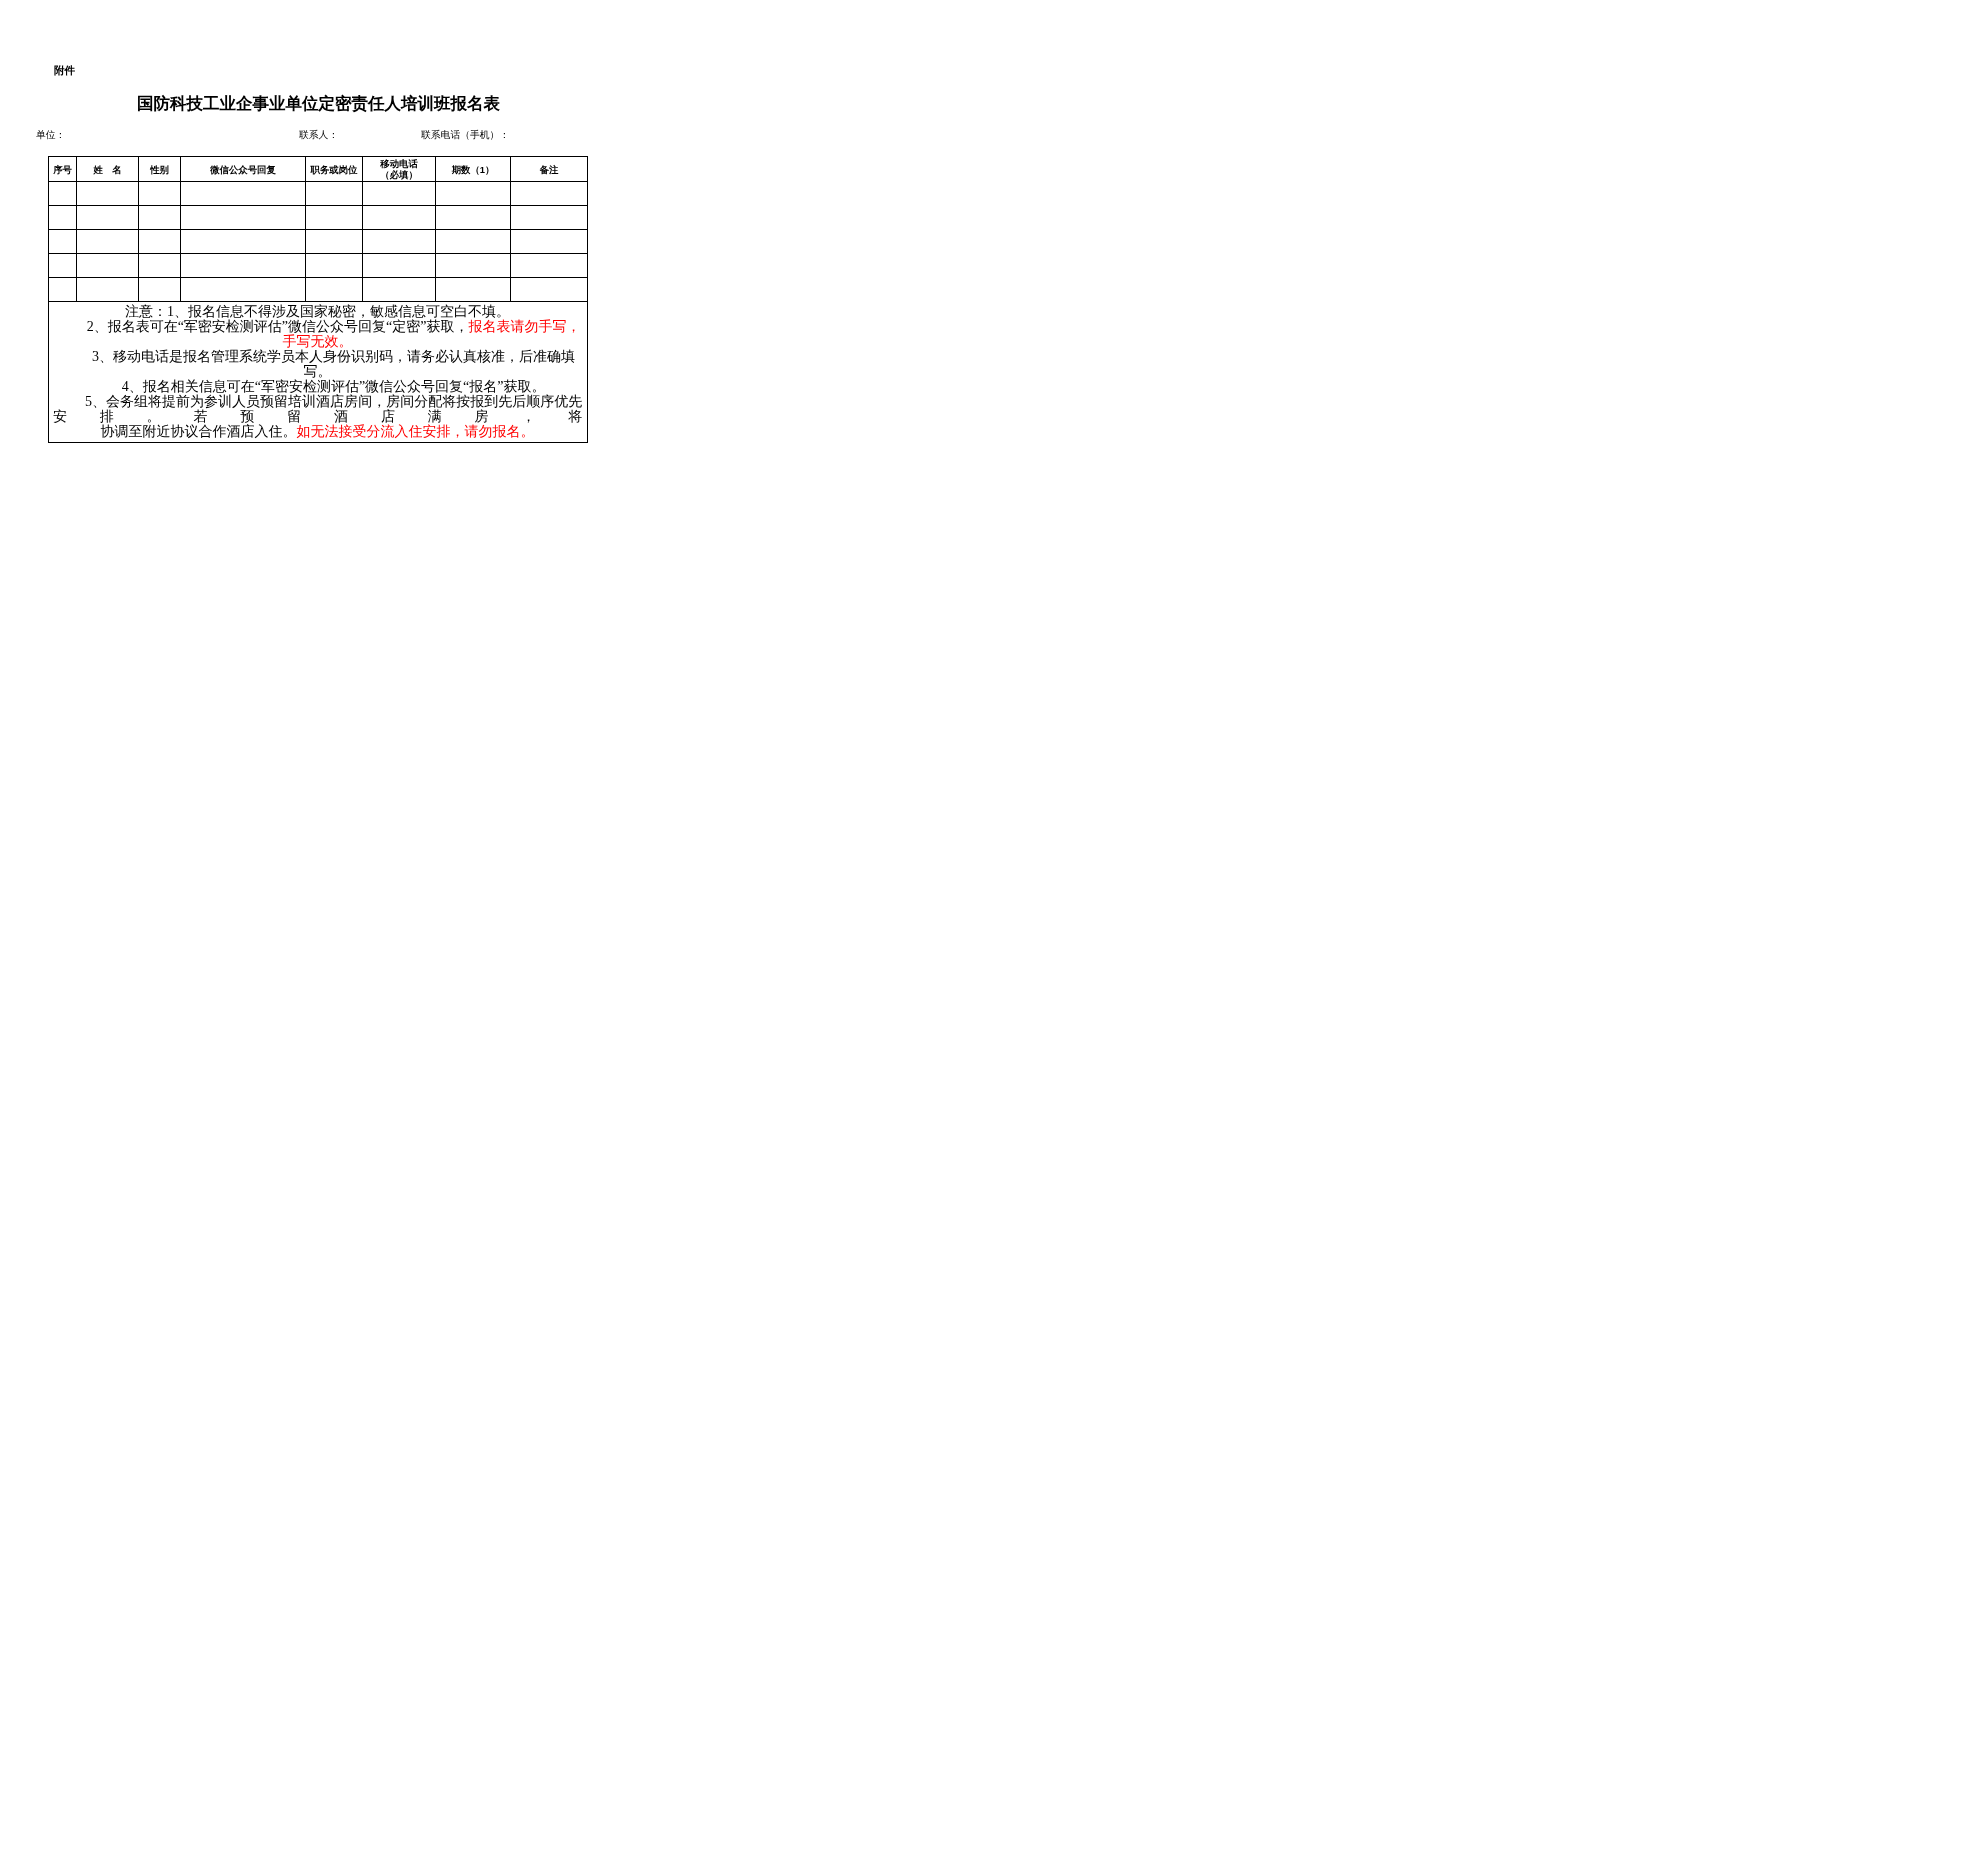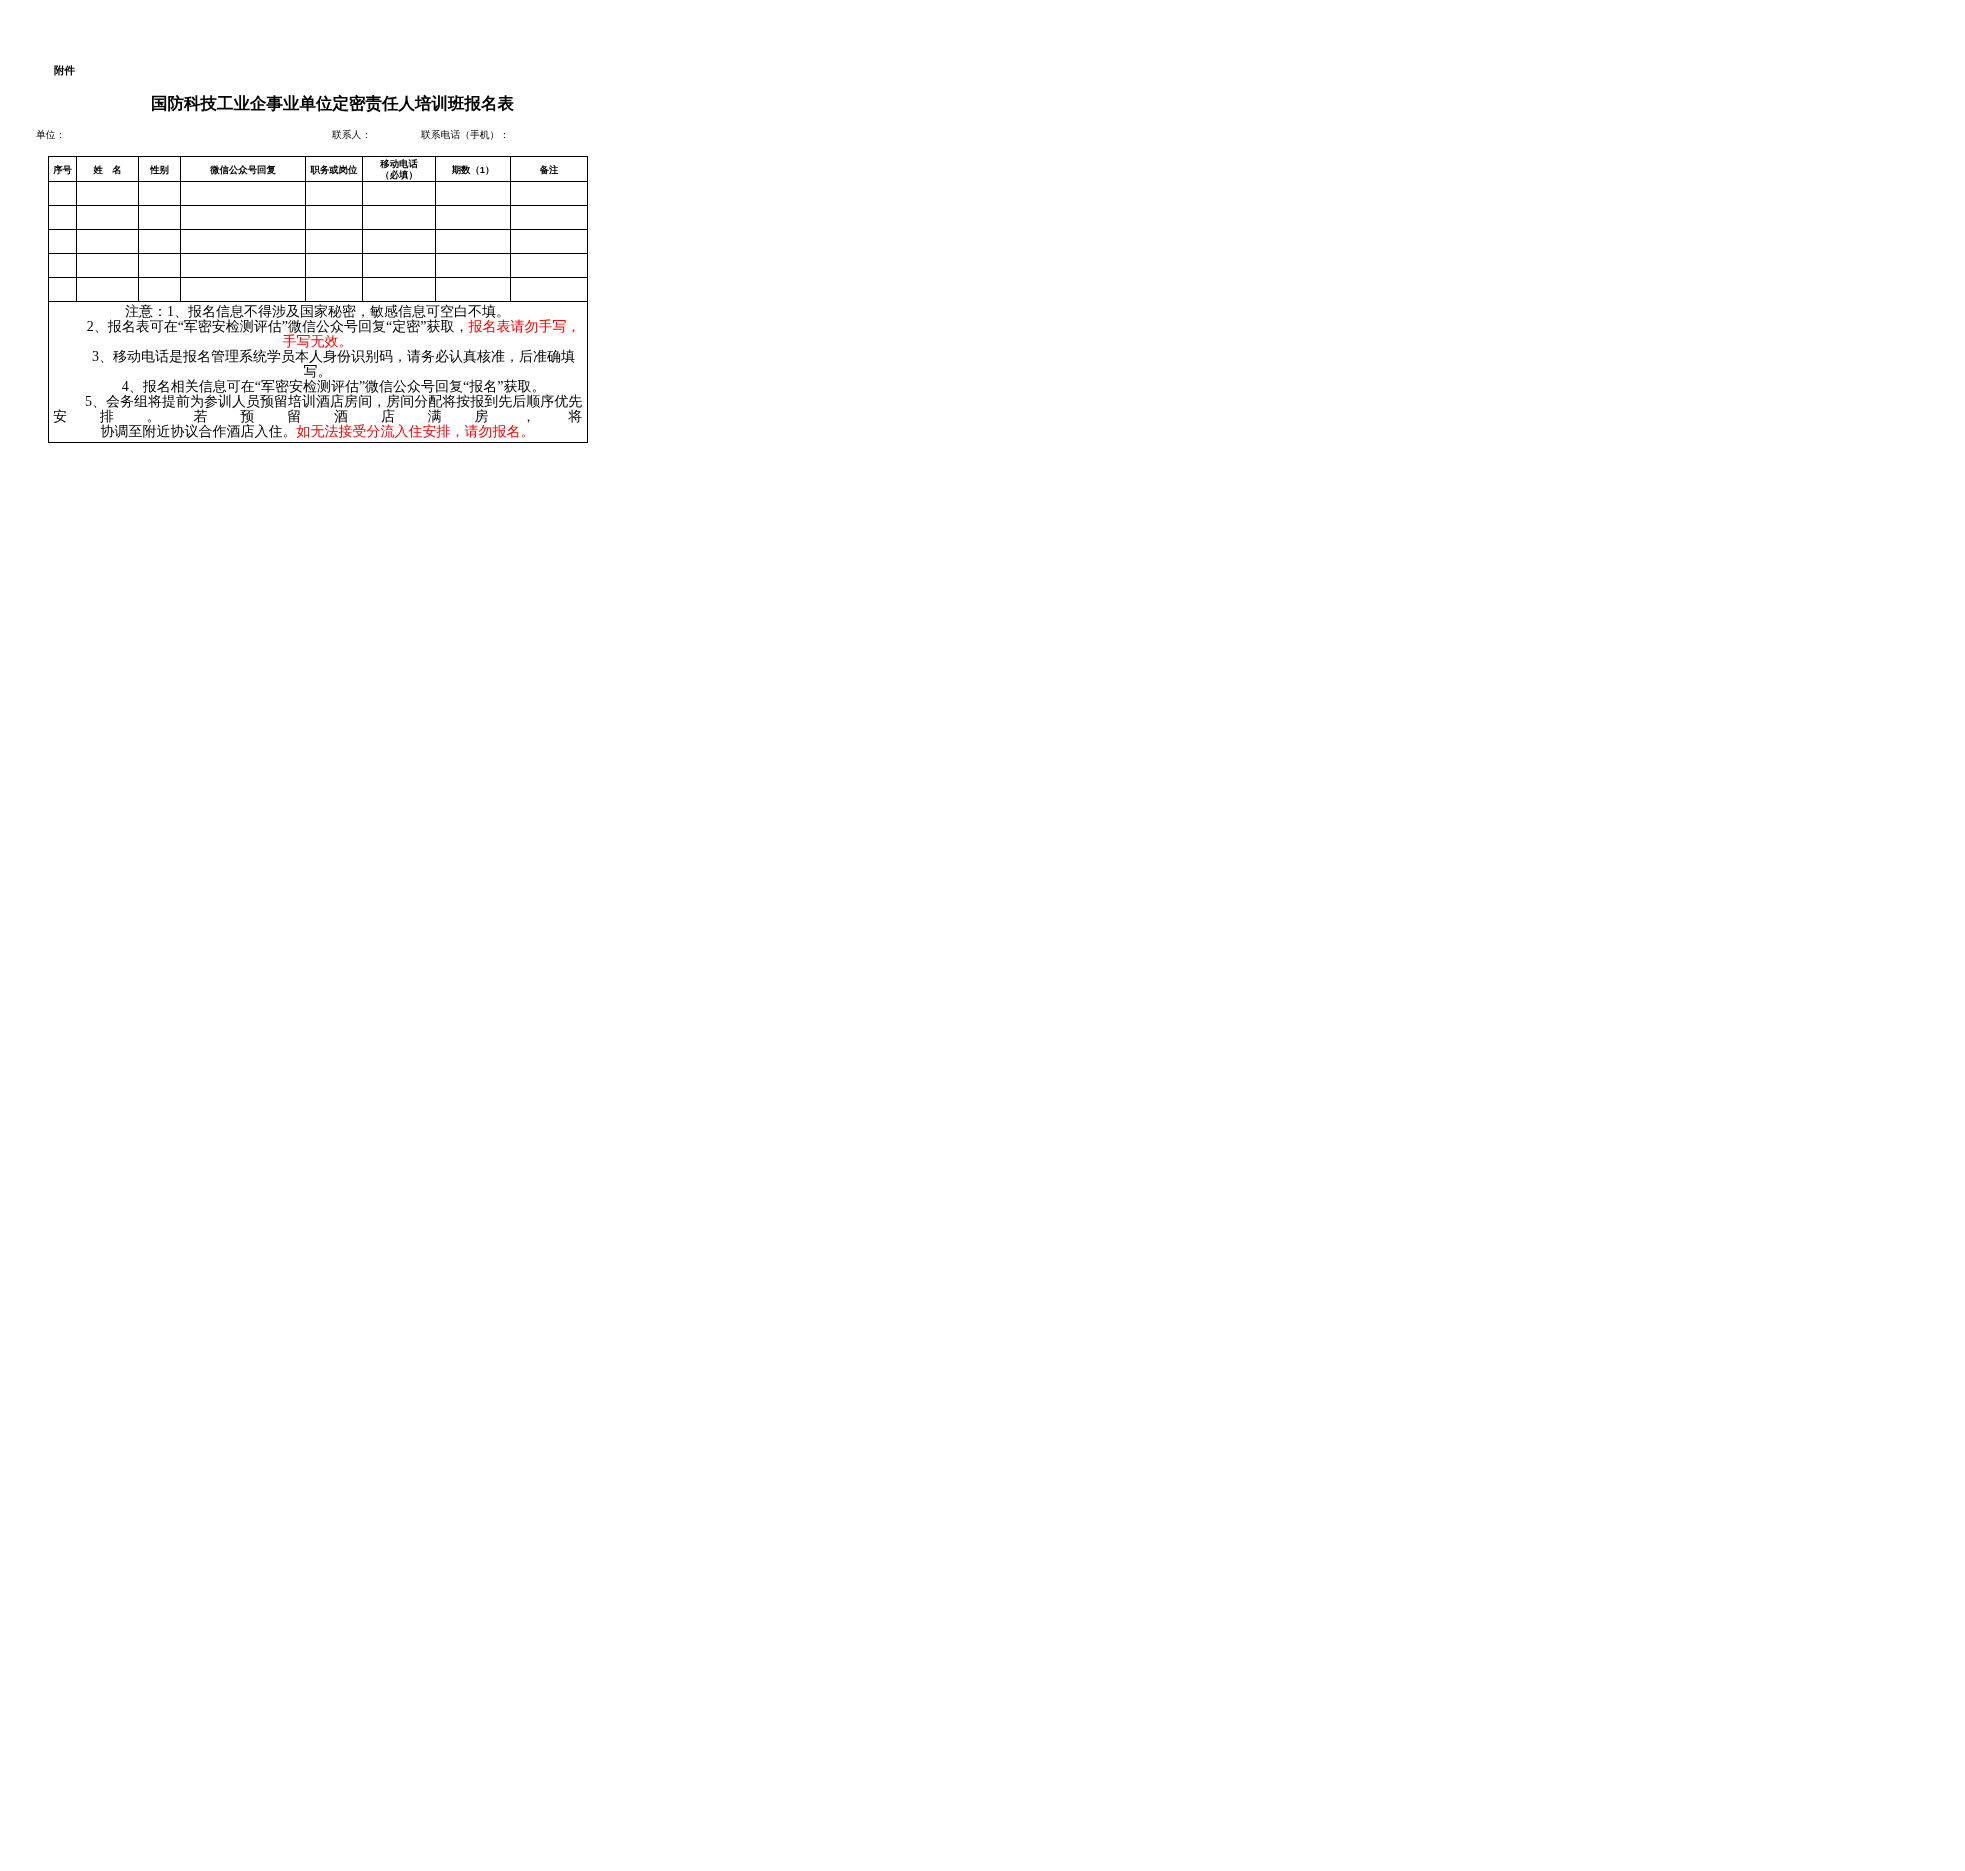--- a/index.html
+++ b/index.html
@@ -4,21 +4,20 @@
 <style>
   html, body { margin: 0; padding: 0; background: #ffffff; }
   .page {
     position: relative;
     width: 629px;
     height: 445px;
     background: #ffffff;
     color: #000000;
     font-family: "Liberation Serif", "DejaVu Serif", serif;
     overflow: hidden;
-    padding-left: 28px;
   }
   .attachment {
     position: absolute;
     left: 54px;
     top: 65px;
     font-family: "Liberation Sans", "DejaVu Sans", sans-serif;
     font-weight: bold;
     font-size: 10.6px;
     line-height: 1;
   }
@@ -40,21 +39,21 @@
     position: absolute;
     top: 129px;
     left: 0;
     width: 100%;
     height: 12.6px;
     font-size: 9.8px;
     line-height: 11.8px;
   }
   .info-line span { position: absolute; white-space: nowrap; }
   .info-unit    { left: 36px; }
-  .info-contact { left: 299px; margin-left: 33px; }
+  .info-contact { left: 299px; }
   .info-phone   { left: 421px; }
 
   table.reg {
     position: absolute;
     left: 48px;
     top: 144px;
     width: 540px;
     border-collapse: collapse;
     table-layout: fixed;
     border: 0.8px solid #000;

